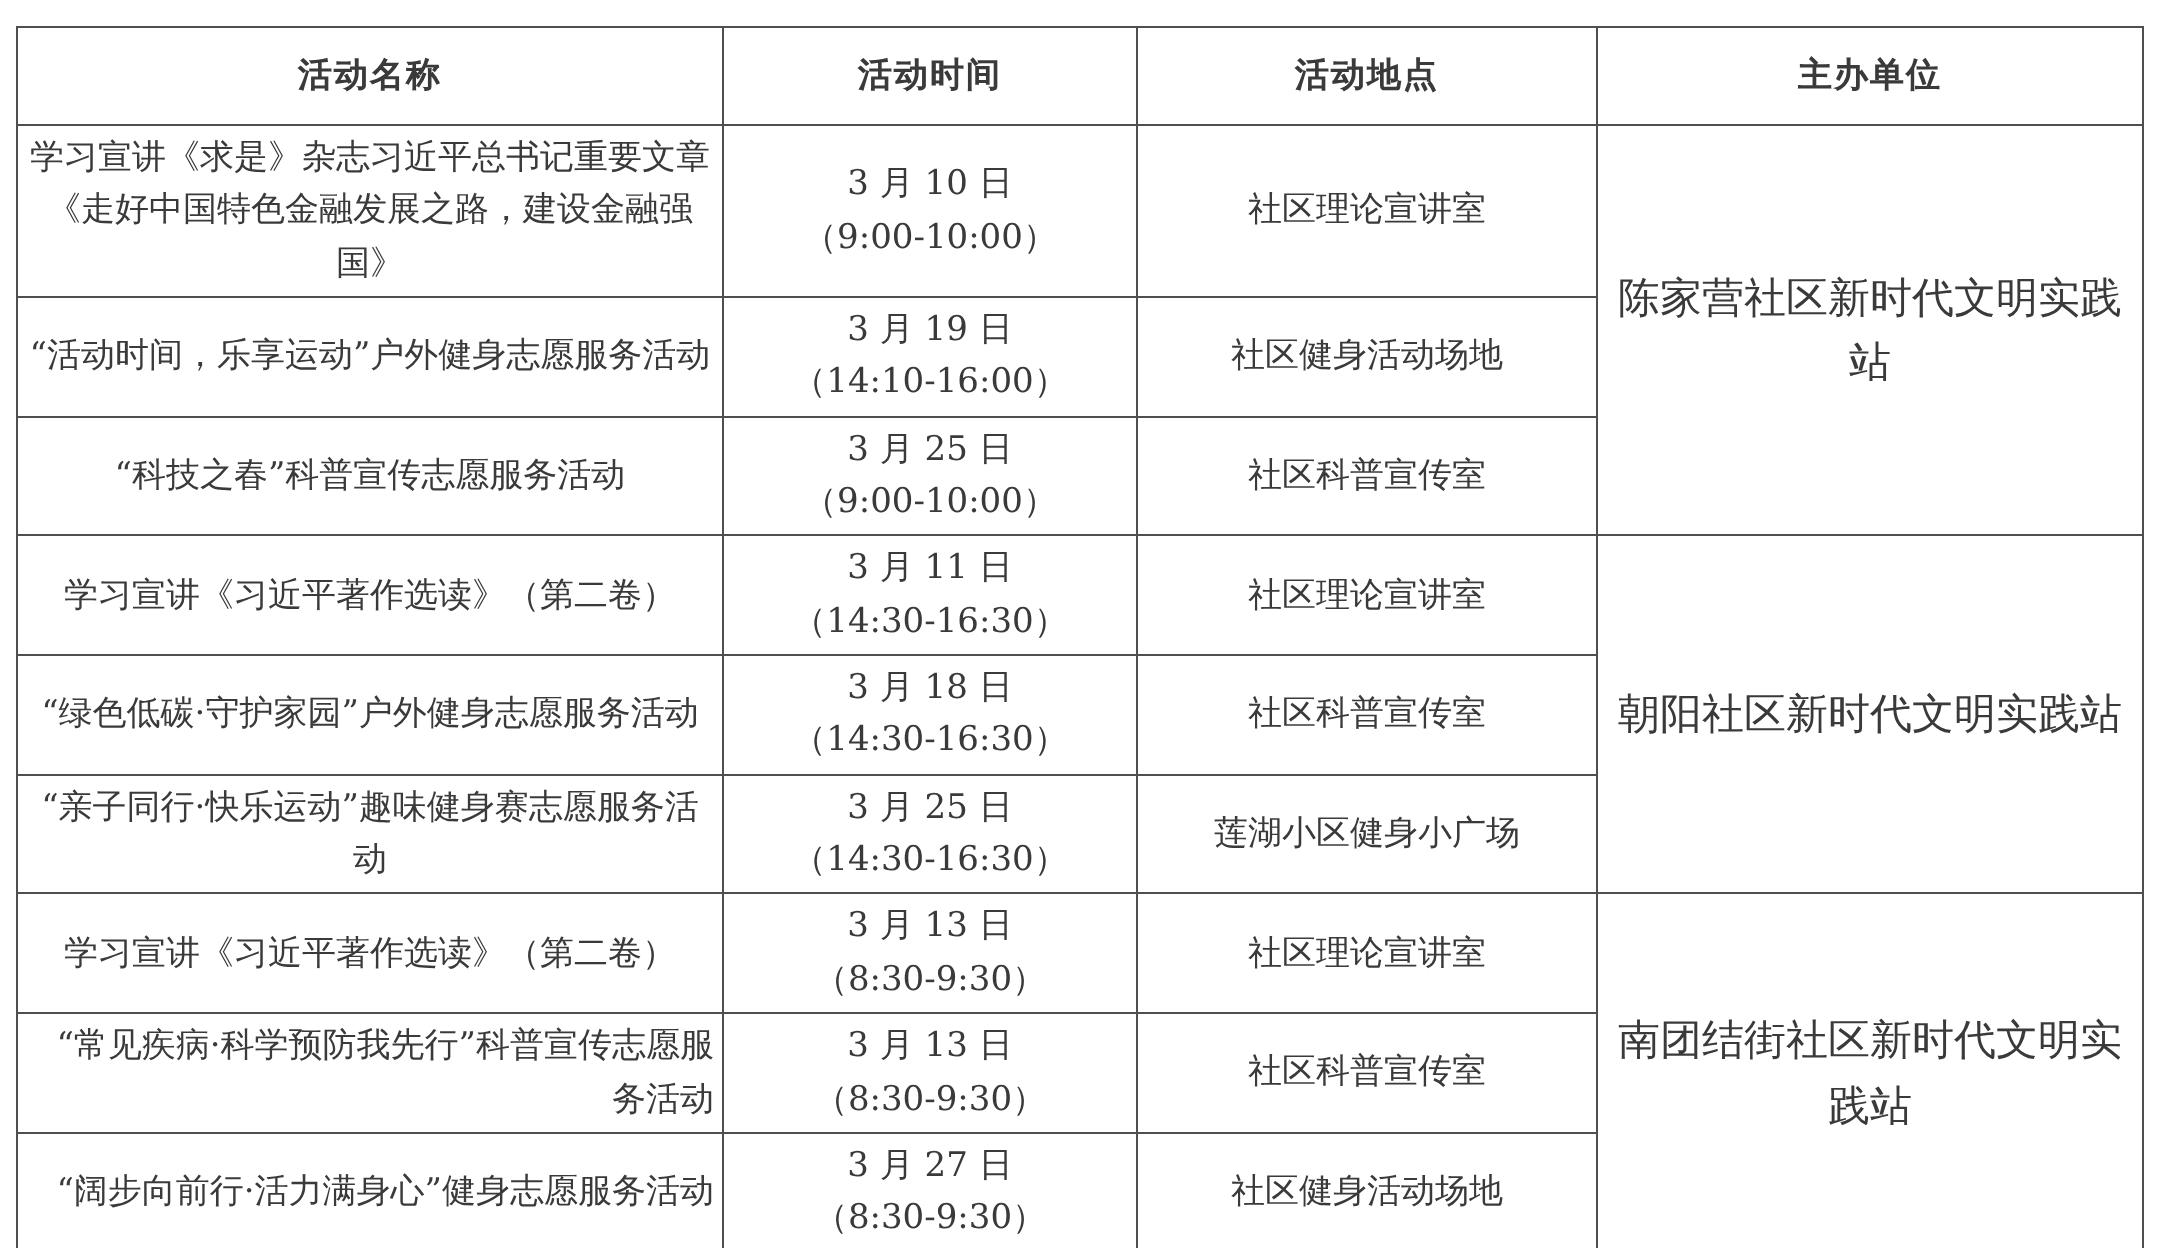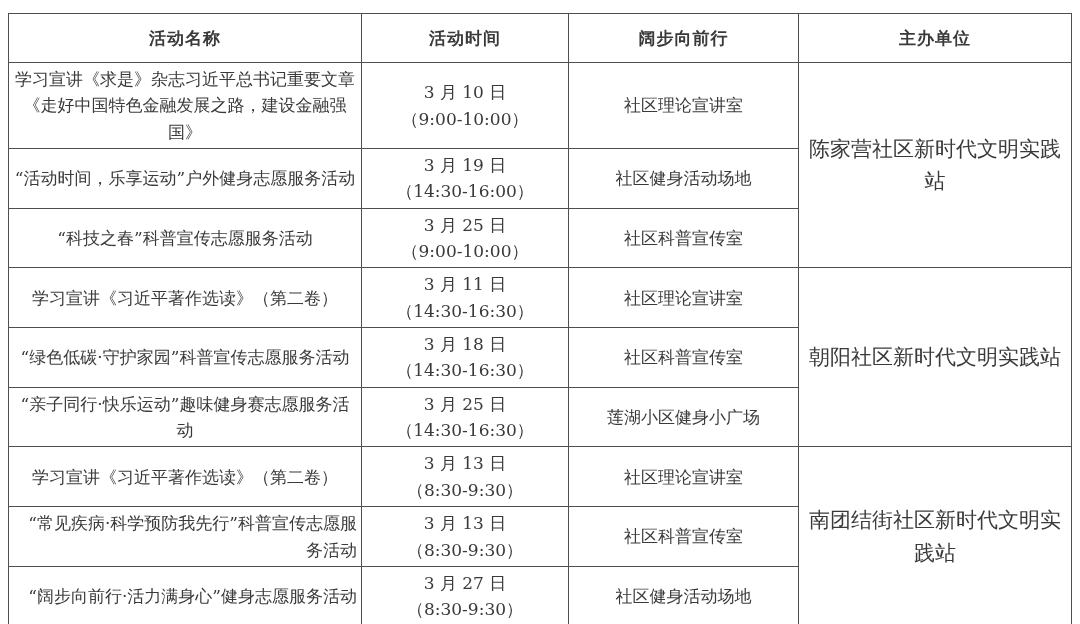--- a/index.html
+++ b/index.html
@@ -53,39 +53,39 @@
   <colgroup>
     <col class="c-name">
     <col class="c-time">
     <col class="c-loc">
     <col class="c-org">
   </colgroup>
   <thead>
     <tr>
       <th>活动名称</th>
       <th>活动时间</th>
-      <th>阔步向前行</th>
+      <th>活动地点</th>
       <th>主办单位</th>
     </tr>
   </thead>
   <tbody>
       <tr>
         <td class="name">学习宣讲《求是》杂志习近平总书记重要文章《走好中国特色金融发展之路，建设金融强国》</td>
         <td class="time">
           <div class="date">3 月 10 日</div>
           <div class="hours">（9:00-10:00）</div>
         </td>
         <td class="loc">社区理论宣讲室</td>
         <td class="org" rowspan="3">陈家营社区新时代文明实践站</td>
       </tr>
       <tr>
         <td class="name">“活动时间，乐享运动”户外健身志愿服务活动</td>
         <td class="time">
           <div class="date">3 月 19 日</div>
-          <div class="hours">（14:30-16:00）</div>
+          <div class="hours">（14:10-16:00）</div>
         </td>
         <td class="loc">社区健身活动场地</td>
       </tr>
       <tr>
         <td class="name">“科技之春”科普宣传志愿服务活动</td>
         <td class="time">
           <div class="date">3 月 25 日</div>
           <div class="hours">（9:00-10:00）</div>
         </td>
         <td class="loc">社区科普宣传室</td>
@@ -93,21 +93,21 @@
       <tr>
         <td class="name">学习宣讲《习近平著作选读》（第二卷）</td>
         <td class="time">
           <div class="date">3 月 11 日</div>
           <div class="hours">（14:30-16:30）</div>
         </td>
         <td class="loc">社区理论宣讲室</td>
         <td class="org" rowspan="3">朝阳社区新时代文明实践站</td>
       </tr>
       <tr>
-        <td class="name">“绿色低碳·守护家园”科普宣传志愿服务活动</td>
+        <td class="name">“绿色低碳·守护家园”户外健身志愿服务活动</td>
         <td class="time">
           <div class="date">3 月 18 日</div>
           <div class="hours">（14:30-16:30）</div>
         </td>
         <td class="loc">社区科普宣传室</td>
       </tr>
       <tr>
         <td class="name">“亲子同行·快乐运动”趣味健身赛志愿服务活动</td>
         <td class="time">
           <div class="date">3 月 25 日</div>

